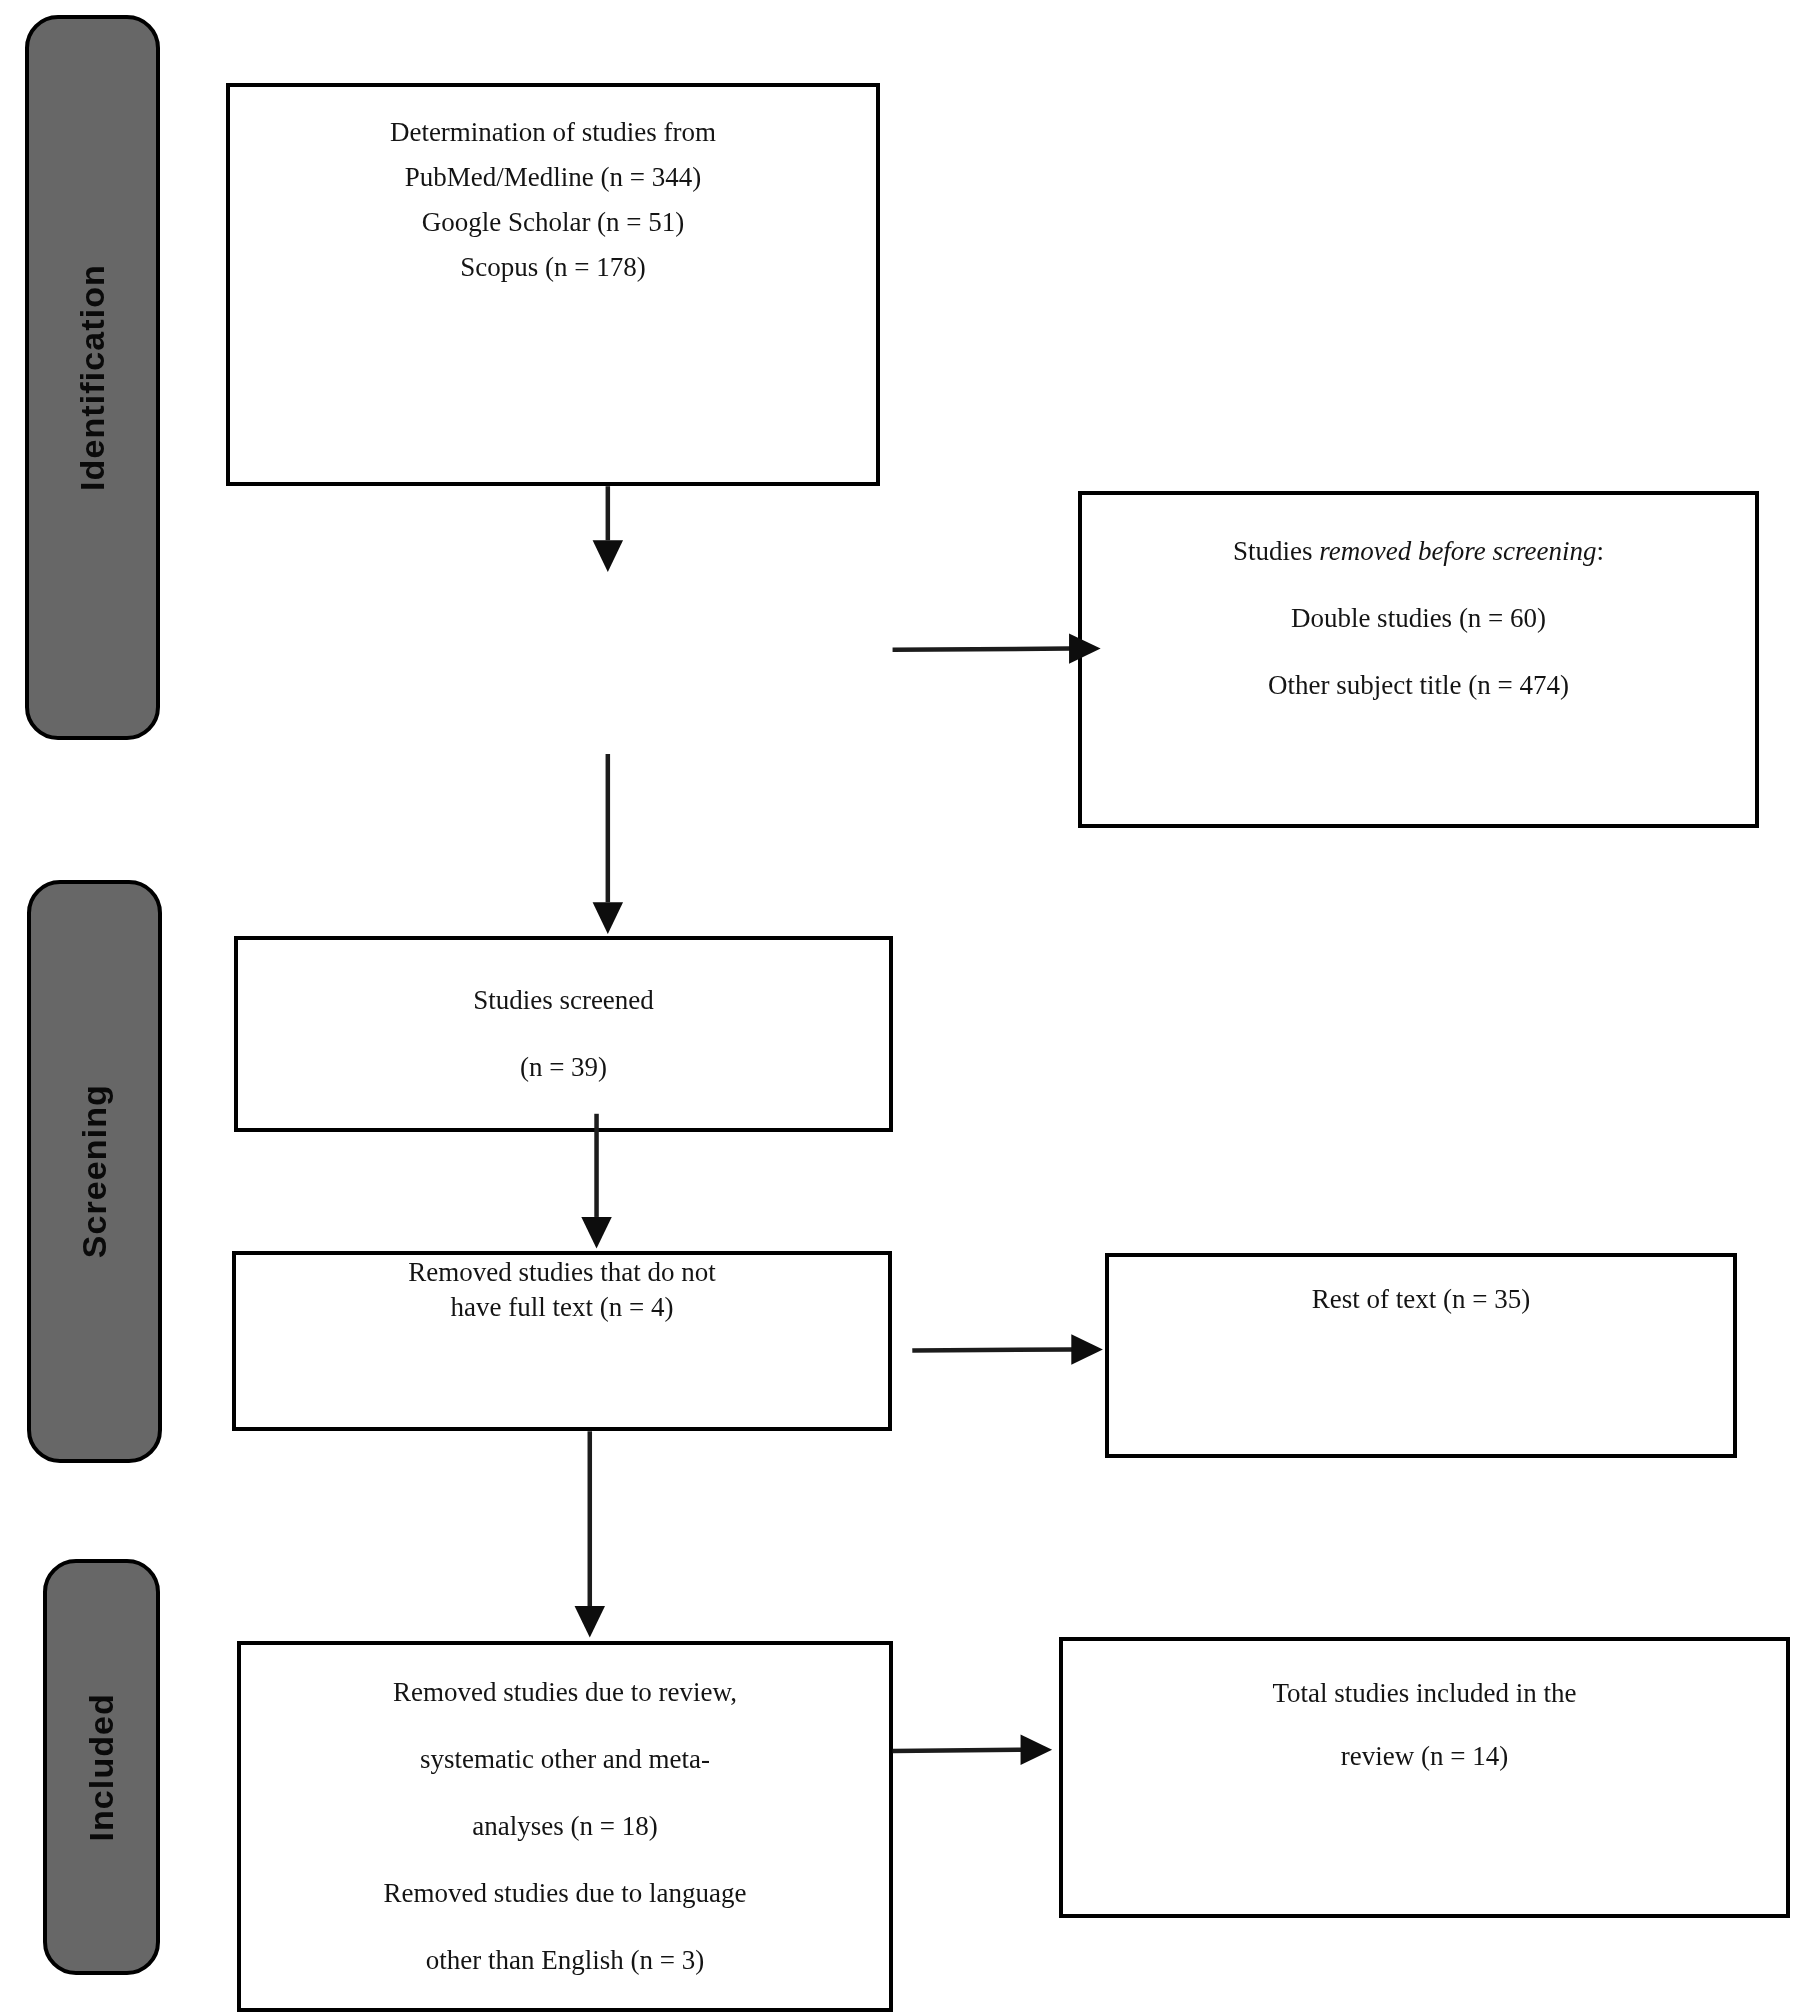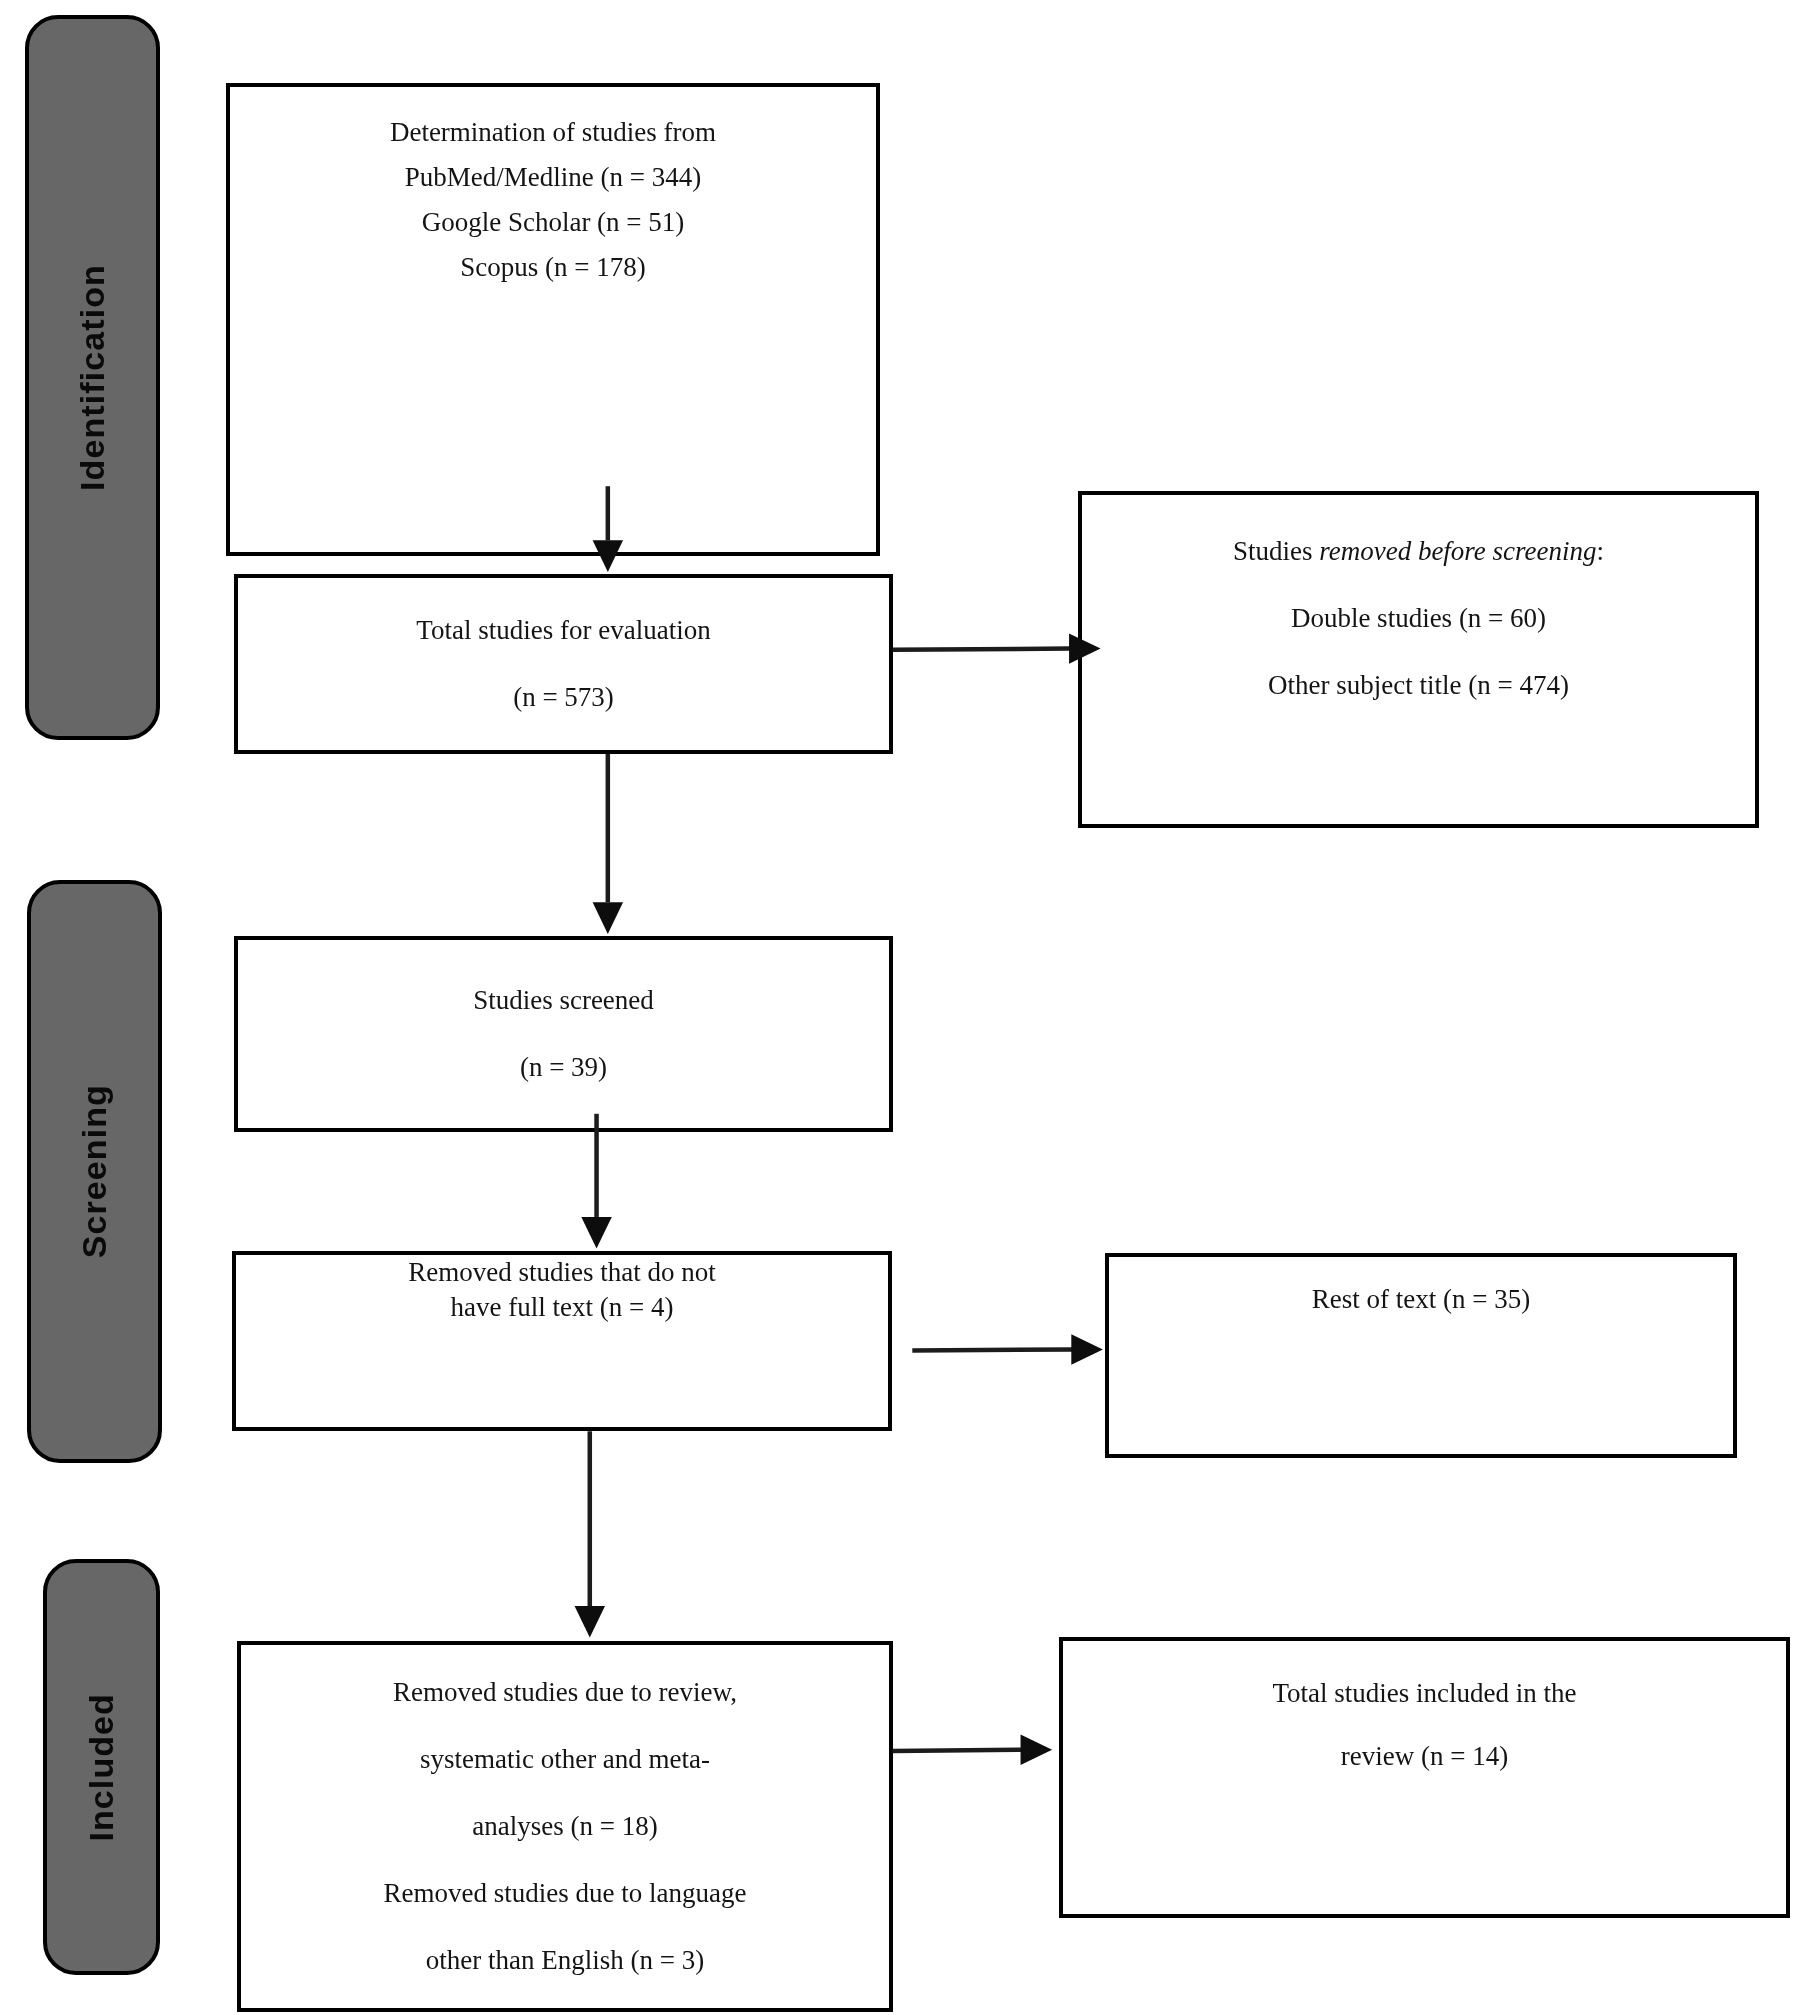--- a/index.html
+++ b/index.html
@@ -54,21 +54,21 @@
     text-align: center;
     font-size: 27px;
   }
   .box .line {
     line-height: 35px;
     white-space: nowrap;
   }
   .box .italic { font-style: italic; }
 
   .box-sources {
-    left: 226px; top: 83px; width: 654px; height: 473px;
+    left: 226px; top: 83px; width: 654px; height: 403px;
     justify-content: flex-start; padding-top: 28px; gap: 10px;
   }
   .box-evaluation {
     left: 234px; top: 574px; width: 659px; height: 180px;
     justify-content: center; gap: 32px;
   }
   .box-screened {
     left: 234px; top: 936px; width: 659px; height: 196px;
     justify-content: center; gap: 32px;
   }
@@ -119,24 +119,20 @@
     <span class="stage-label">Included</span>
   </div>
 
   <div class="box box-sources">
     <div class="line">Determination of studies from</div>
     <div class="line">PubMed/Medline (n = 344)</div>
     <div class="line">Google Scholar (n = 51)</div>
     <div class="line">Scopus (n = 178)</div>
   </div>
 
-  <div class="box box-evaluation">
-    <div class="line">Total studies for evaluation</div>
-    <div class="line">(n = 573)</div>
-  </div>
 
   <div class="box box-screened">
     <div class="line">Studies screened</div>
     <div class="line">(n = 39)</div>
   </div>
 
   <div class="box box-no-fulltext">
     <div class="line">Removed studies that do not</div>
     <div class="line">have full text (n = 4)</div>
   </div>

